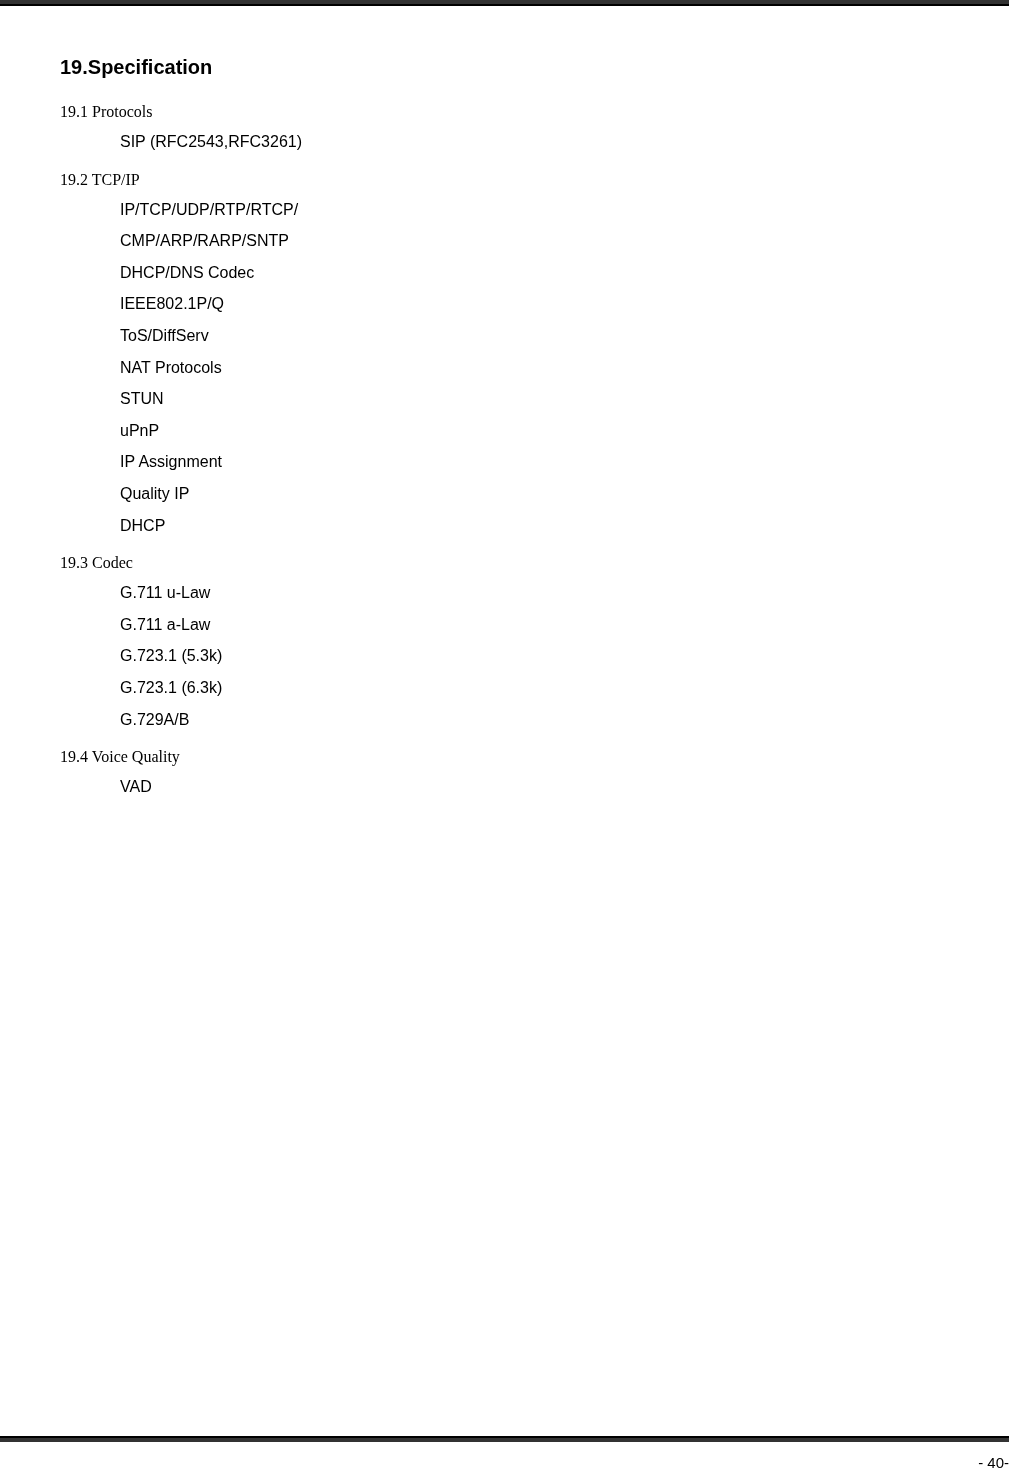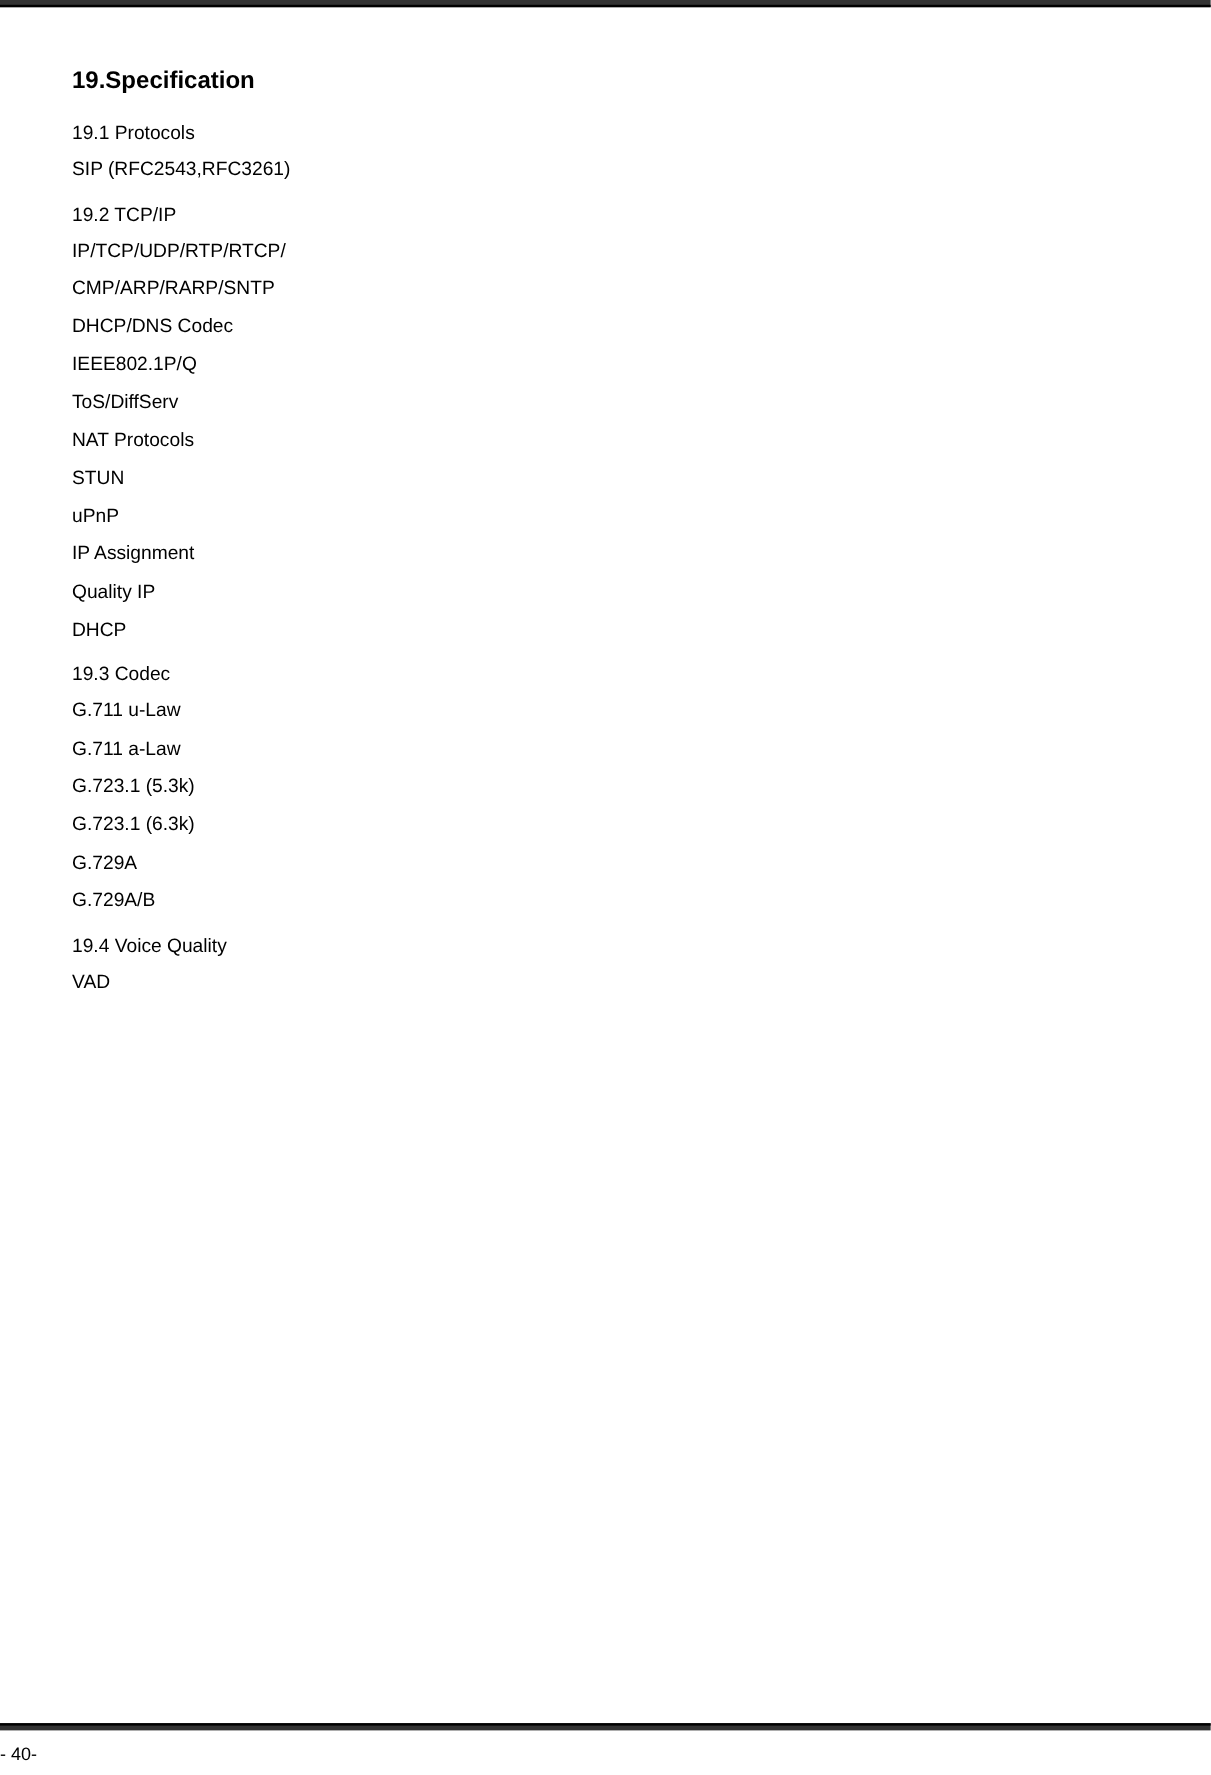--- a/index.html
+++ b/index.html
@@ -36,38 +36,40 @@
       font-size: 20px;
       font-weight: bold;
       margin-bottom: 24px;
     }
 
     .section-heading {
       font-size: 16px;
       font-weight: normal;
       margin-top: 16px;
       margin-bottom: 8px;
+      font-family: Liberation Serif, serif;
     }
 
     .sub-item {
       font-size: 16px;
+      margin-left: 60px;
       margin-top: 6px;
       line-height: 1.6;
     }
 
     .bottom-border {
       width: 100%;
       height: 6px;
       background: #333333;
       border-top: 2px solid #000;
       margin-top: auto;
     }
 
     .page-number-area {
-      text-align: left;
+      text-align: right;
       padding: 12px 0 8px 0;
       font-size: 15px;
     }
   </style>
 </head>
 <body>
 
 <div class="top-border"></div>
 
 <div class="content-area">
@@ -87,21 +89,20 @@
       <div class="sub-item">STUN</div>
       <div class="sub-item">uPnP</div>
       <div class="sub-item">IP Assignment</div>
       <div class="sub-item">Quality IP</div>
       <div class="sub-item">DHCP</div>
       <div class="section-heading">19.3 Codec</div>
       <div class="sub-item">G.711 u-Law</div>
       <div class="sub-item">G.711 a-Law</div>
       <div class="sub-item">G.723.1 (5.3k)</div>
       <div class="sub-item">G.723.1 (6.3k)</div>
-      <div class="sub-item">G.729A</div>
       <div class="sub-item">G.729A/B</div>
       <div class="section-heading">19.4 Voice Quality</div>
       <div class="sub-item">VAD</div>
     </div>
 
 </div>
 
 <div>
   <div class="bottom-border"></div>
   <div class="page-number-area">- 40-</div>

